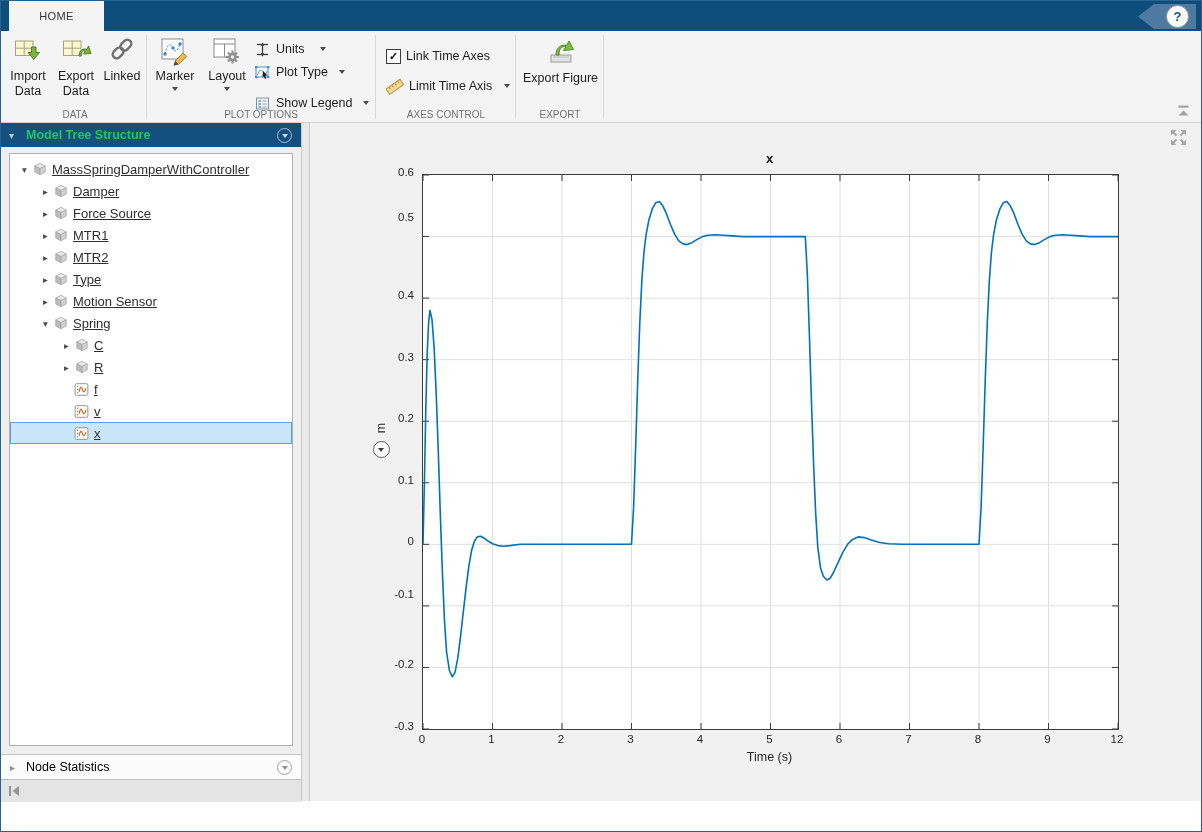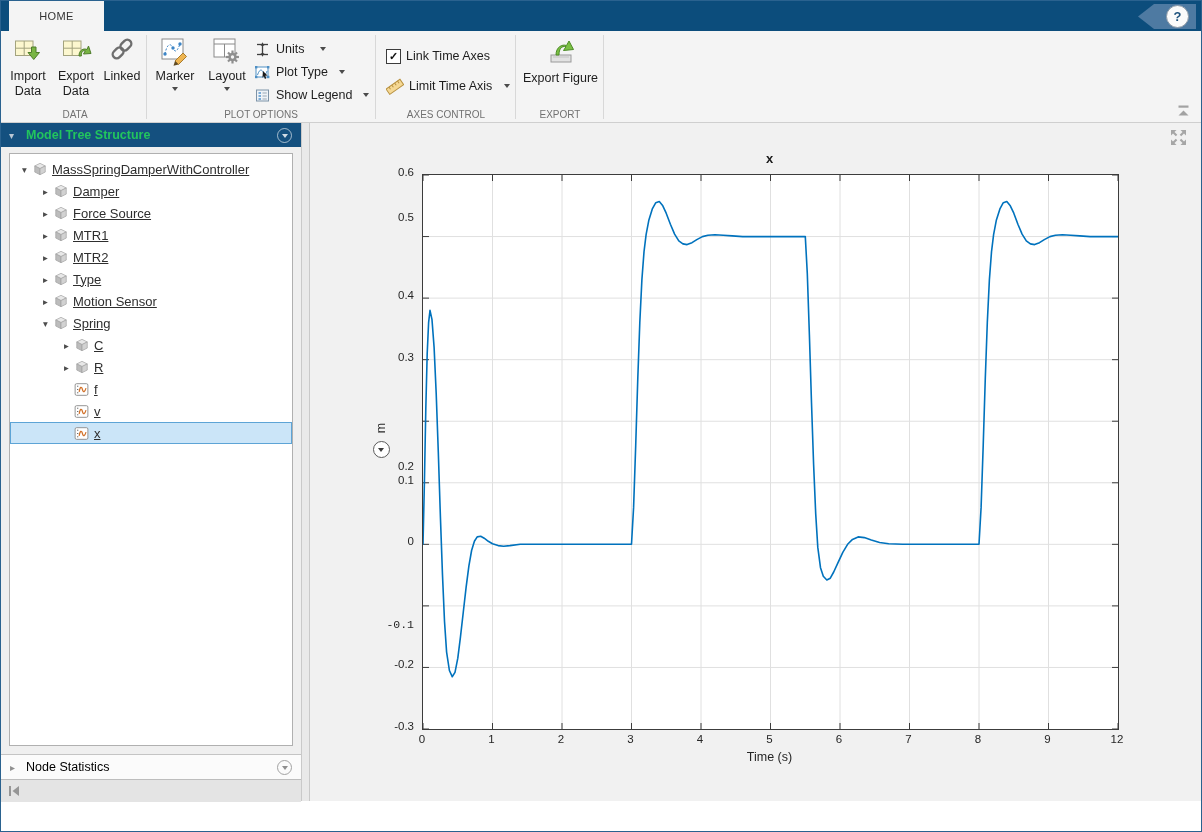--- a/index.html
+++ b/index.html
@@ -178,21 +178,21 @@
         <rect x="1" y="2" width="2.4" height="2.4" fill="#4e8fc4"></rect>
           <rect x="13" y="2" width="2.4" height="2.4" fill="#4e8fc4"></rect>
         <rect x="1" y="11.8" width="2.4" height="2.4" fill="#4e8fc4"></rect>
           <rect x="13" y="11.8" width="2.4" height="2.4" fill="#4e8fc4"></rect>
         <path d="M3.5 11 C5.5 5 7.5 5 9 8 S12 11 13 7" fill="none" stroke="#4e8fc4"></path>
         <polygon points="9,7 13.5,11.5 11.2,11.7 12.3,14.2 10.9,14.9 9.9,12.2 8.4,13.8" fill="#1a1a1a"></polygon>
       </svg>
       <span class="lbl">Plot Type</span>
       <span class="dd" style="margin-left:11px;"></span>
     </div>
-    <div class="smallrow" style="left:253px;top:54px;">
+    <div class="smallrow" style="left:253px;top:62px;">
       <svg width="17" height="17" viewBox="0 0 17 17">
         <rect x="2.5" y="3" width="12" height="11" fill="#eef3f8" stroke="#7d93a8"></rect>
         <g stroke="#3d85c6" stroke-width="1.3">
             <line x1="4.5" y1="6" x2="7" y2="6"></line>
             <line x1="4.5" y1="9" x2="7" y2="9"></line>
             <line x1="4.5" y1="12" x2="7" y2="12"></line>
           </g>
         <g stroke="#9aa7b4" stroke-width="1">
             <line x1="8.5" y1="6" x2="12.8" y2="6"></line>
             <line x1="8.5" y1="9" x2="12.8" y2="9"></line>
@@ -513,23 +513,23 @@
         <div class="xt" style="left: 300.5px;">3</div>
         <div class="xt" style="left: 370px;">4</div>
         <div class="xt" style="left: 439.5px;">5</div>
         <div class="xt" style="left: 509px;">6</div>
         <div class="xt" style="left: 578.5px;">7</div>
         <div class="xt" style="left: 648px;">8</div>
         <div class="xt" style="left: 717.5px;">9</div>
         <div class="xt" style="left: 787px;">12</div>
         <div class="yt" style="top: 597px;">-0.3</div>
         <div class="yt" style="top: 535.444px;">-0.2</div>
-        <div class="yt" style="top: 495px; font-family: Liberation Mono, monospace;">-0.1</div>
+        <div class="yt" style="top: 465px;">-0.1</div>
         <div class="yt" style="top: 412.333px;">0</div>
         <div class="yt" style="top: 350.778px;">0.1</div>
-        <div class="yt" style="top: 289.222px; margin-top: 48px;">0.2</div>
+        <div class="yt" style="top: 289.222px;">0.2</div>
         <div class="yt" style="top: 227.667px;">0.3</div>
         <div class="yt" style="top: 166.111px;">0.4</div>
         <div class="yt" style="top: 88px;">0.5</div>
         <div class="yt" style="top: 43px;">0.6</div>
       </div>
   </div>
 </div>
 
 </body></html>

